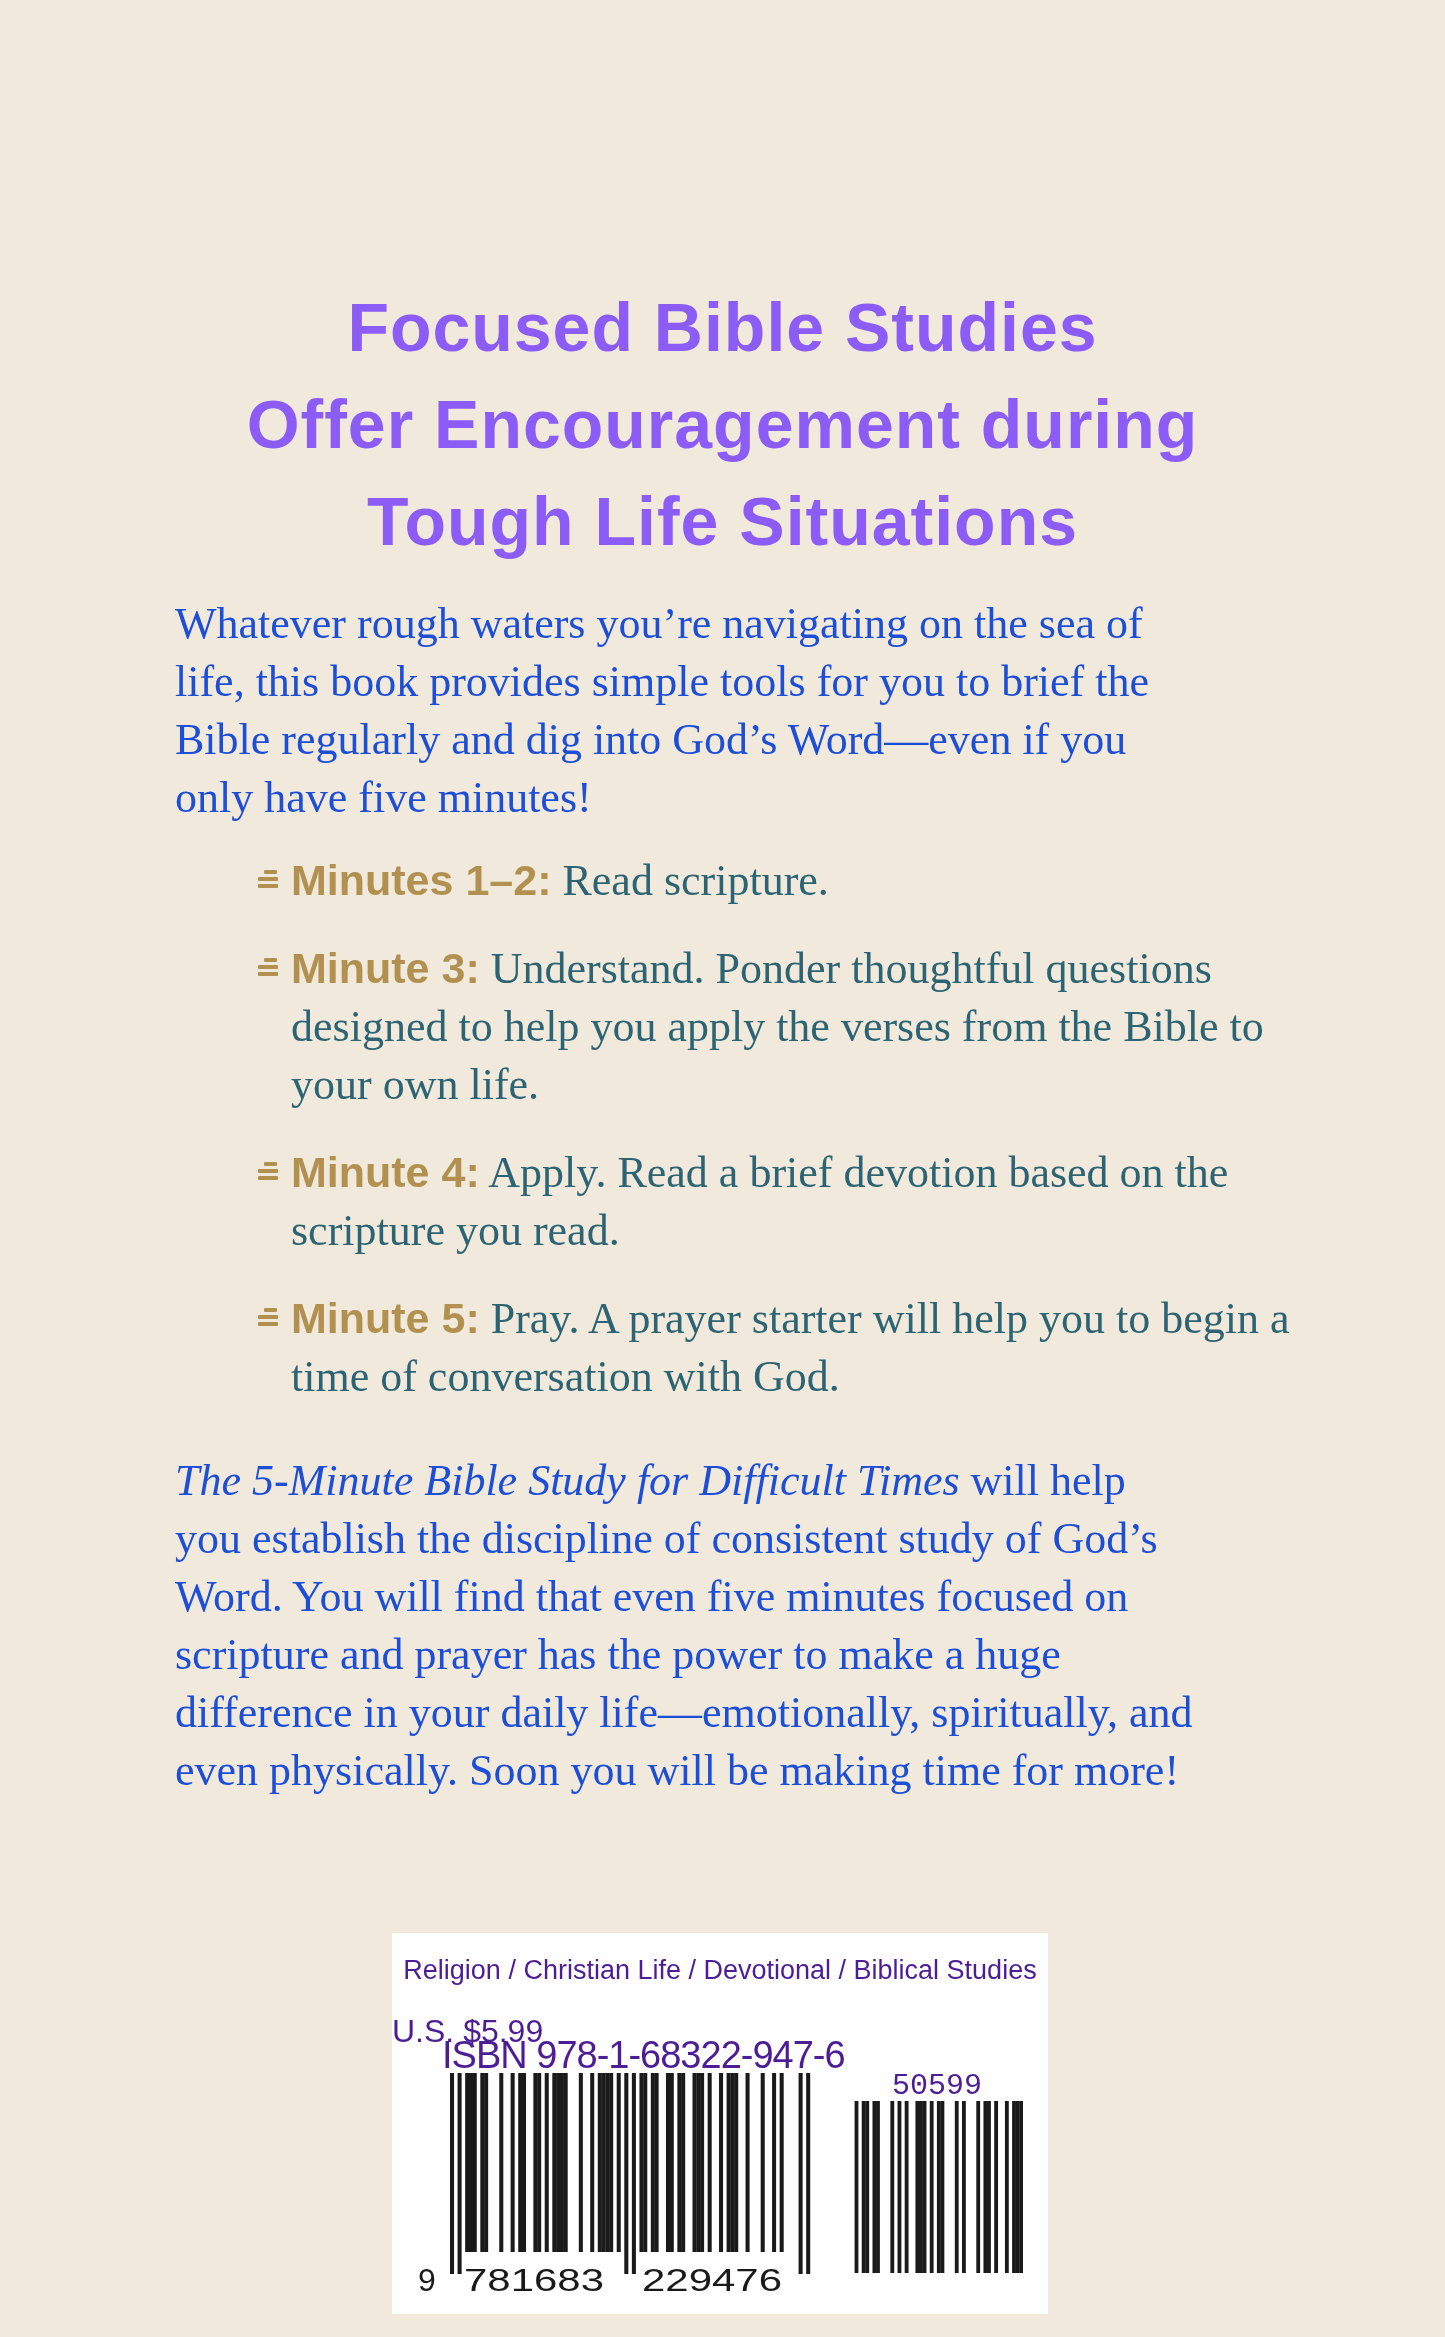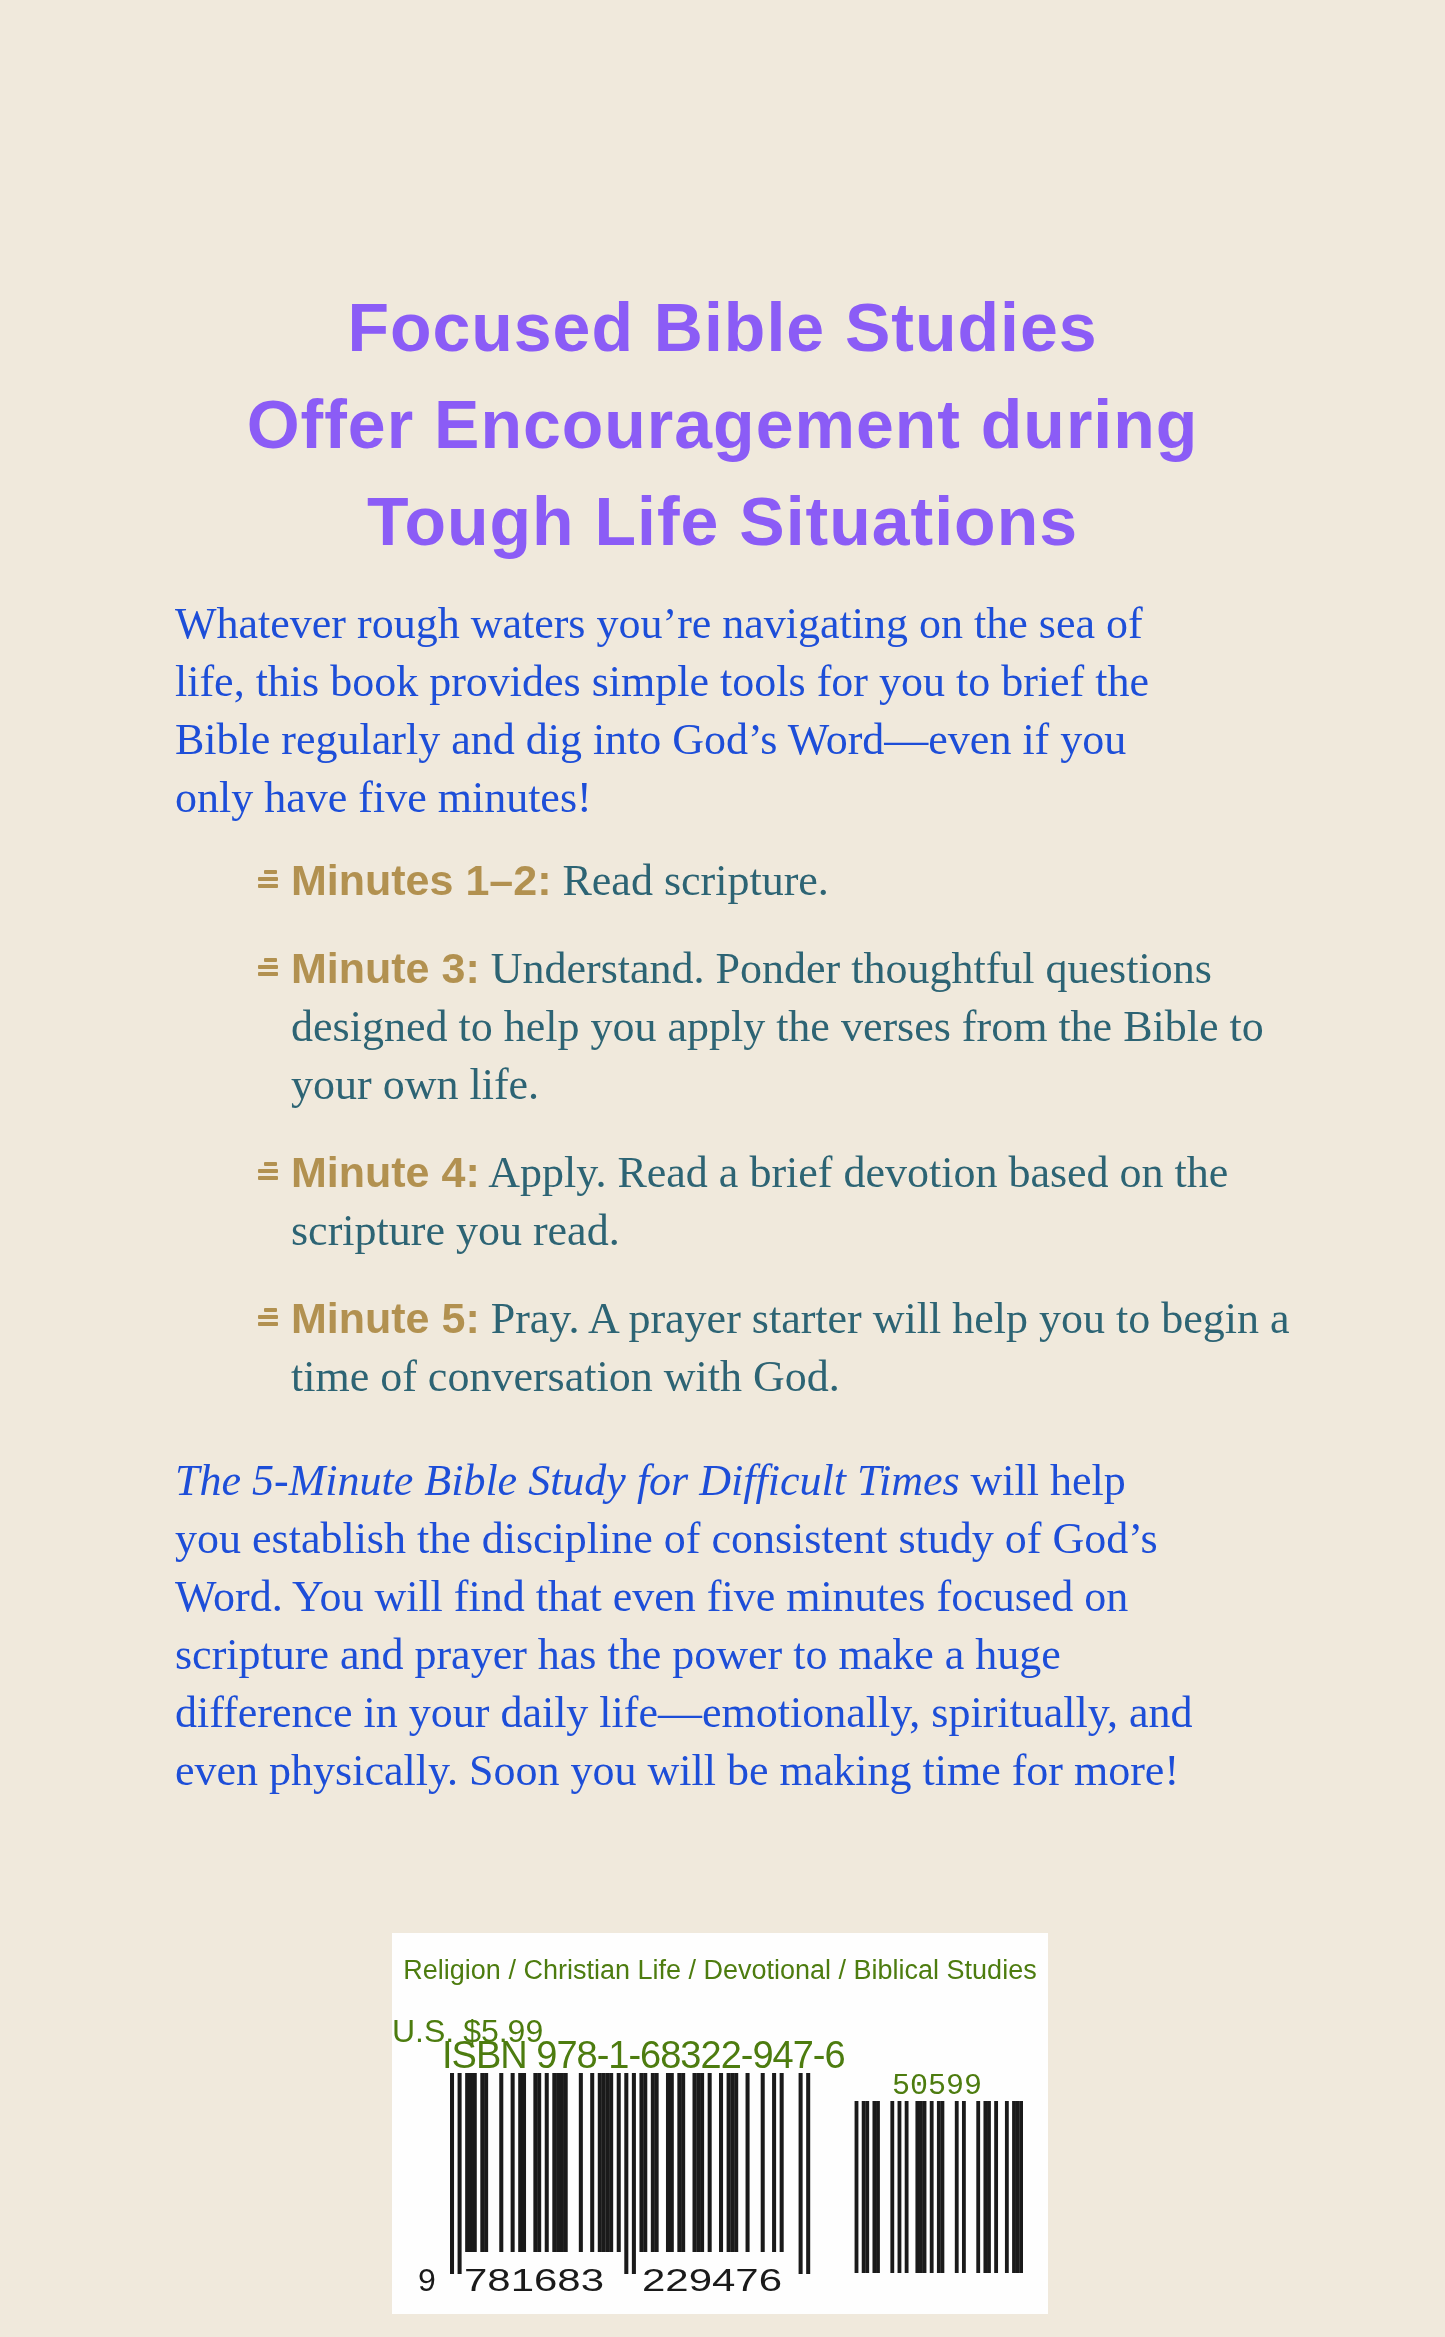--- a/index.html
+++ b/index.html
@@ -47,21 +47,21 @@
   .bullet-icon i.b3{width:20px;margin-bottom:0;}
   .bullet-label{
     font-family:"Liberation Sans",sans-serif;font-weight:bold;
     font-size:43px;color:#b29150;
   }
 
   
   .barcode-panel{
     position:absolute;left:392px;top:1933px;width:656px;height:381px;
     background:#fefefe;
-    font-family:"Liberation Sans",sans-serif;color:#4d7c0f;
+    font-family:"Liberation Sans",sans-serif;color:#4c1d95;
   }
   .bc-category{position:absolute;top:22px;left:0;width:100%;text-align:center;font-size:27px;white-space:nowrap;}
   .bc-price{position:absolute;top:80px;left:0;width:100%;text-align:left;font-size:32px;}
   .bc-isbn{position:absolute;top:101px;left:50px;font-size:38px;letter-spacing:-1px;white-space:nowrap;}
   .bc-supp-code{position:absolute;top:136px;left:459px;width:172px;text-align:center;font-size:30px;font-family:Liberation Mono, monospace;}
   .bc-main-svg{position:absolute;left:10px;top:140px;}
   .bc-supp-svg{position:absolute;left:459px;top:168px;}
 </style>
 </head>
 <body>

